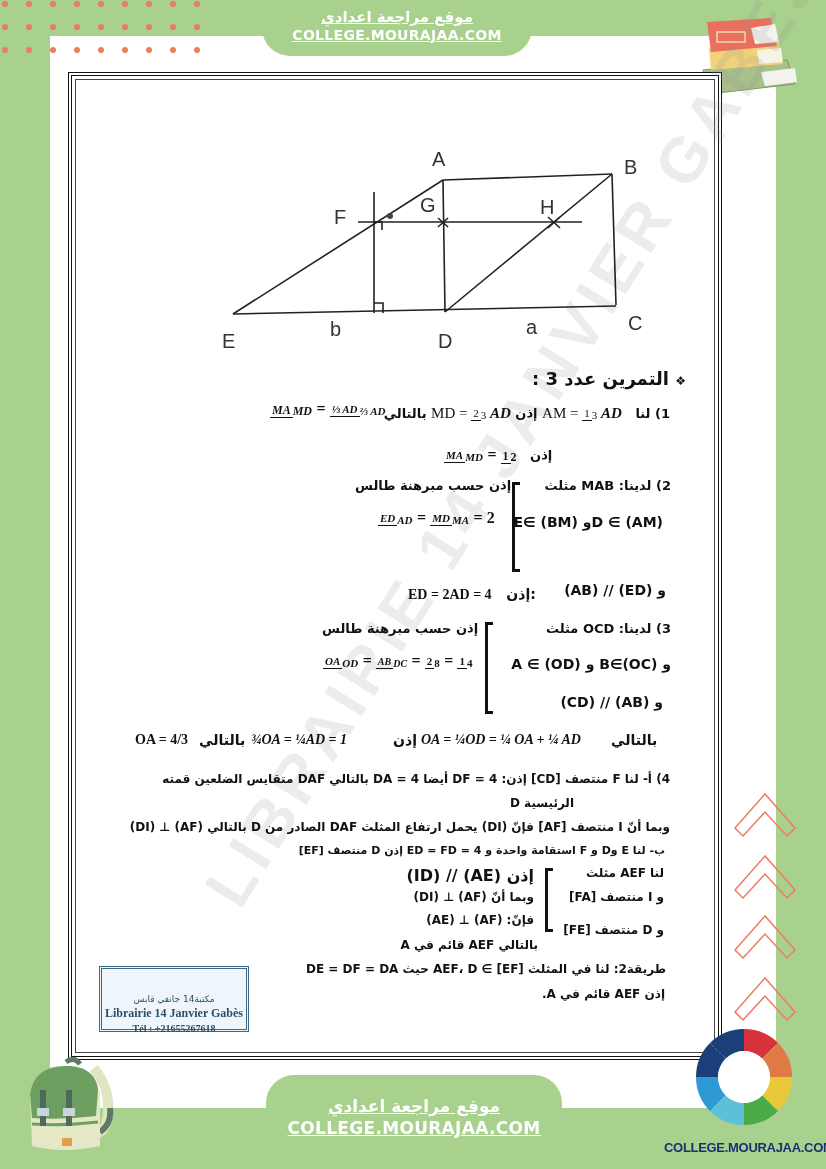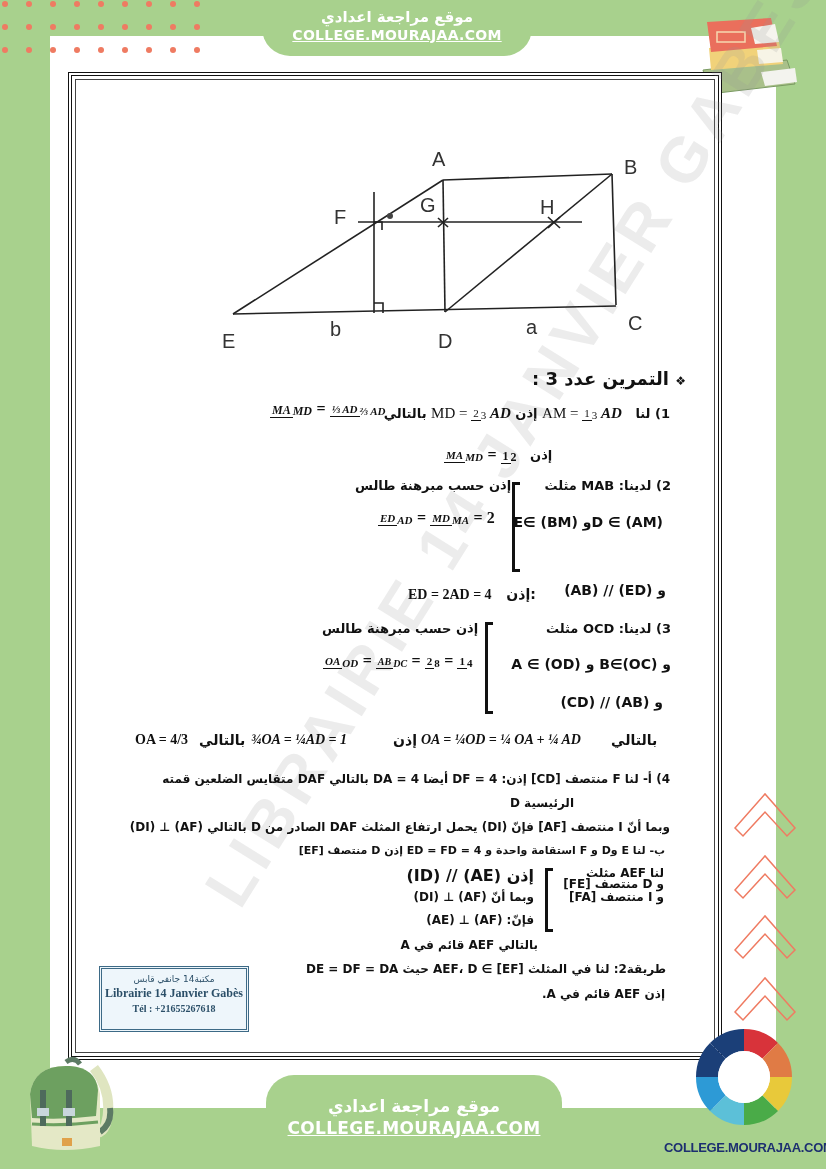--- a/index.html
+++ b/index.html
@@ -13,21 +13,21 @@
   .g-bottom { position: absolute; left: 0; top: 1108px; width: 826px; height: 61px; background: #a8d18d; }
   .white-inner { position: absolute; left: 2px; top: 36px; width: 774px; height: 1072px; background: #fff; }
 
   .dots { position: absolute; left: 0; top: 0; width: 210px; height: 60px; }
   .dot { position: absolute; width: 6px; height: 6px; border-radius: 50%; background: #ef7b62; }
 
   
   .banner { position: absolute; background: #a8d18d; border-radius: 28px 28px 0 0; text-align: center; color: #fff; }
   .banner-top { left: 262px; top: 0; width: 270px; height: 56px; border-radius: 0 0 28px 28px; padding-top: 8px; }
   .banner-bottom { left: 266px; top: 1075px; width: 296px; height: 94px; padding-top: 20px; }
-  .banner .ar { font-family: "DejaVu Sans", sans-serif; font-size: 15px; font-weight: bold; direction: rtl; line-height: 18px; }
+  .banner .ar { font-family: "DejaVu Sans", sans-serif; font-size: 15px; font-weight: bold; text-decoration: underline; direction: rtl; line-height: 18px; }
   .banner .en { font-family: "DejaVu Sans", sans-serif; font-size: 14px; font-weight: bold; text-decoration: underline; letter-spacing: 0.3px; line-height: 18px; }
   .banner-bottom .ar { font-size: 17px; line-height: 22px; }
   .banner-bottom .en { font-size: 17px; line-height: 22px; }
 
   
   .page { position: absolute; left: 68px; top: 72px; width: 654px; height: 988px; border: 3px double #111; border-width: 4px; background: #fff; }
   .page-inner { position: absolute; left: 3px; top: 3px; right: 3px; bottom: 3px; border: 1px solid #444; }
 
   .watermark { position: absolute; left: 170px; top: 480px; font-family: "Liberation Sans", sans-serif; font-size: 64px; font-weight: bold; color: rgba(150,150,150,0.18); transform: rotate(-58deg); transform-origin: left top; white-space: nowrap; letter-spacing: 6px; top: 880px; left: 190px; }
 
@@ -40,21 +40,21 @@
 
   .frac { display: inline-flex; flex-direction: row; align-items: center; vertical-align: middle; line-height: 1; font-size: 11px; }
   .frac .num { border-bottom: 1px solid #111; padding: 0 2px 1px; }
   .frac .den { padding-top: 1px; }
 
   .ex-title { position: absolute; right: 140px; top: 368px; font-family: "DejaVu Sans", sans-serif; font-size: 18px; font-weight: bold; direction: rtl; }
 
   .brace { position: absolute; border-left: 3px solid #111; border-top: 3px solid #111; border-bottom: 3px solid #111; width: 8px; }
 
   .stamp { position: absolute; left: 99px; top: 966px; width: 150px; height: 66px; border: 3px double #3d6a86; background: #eef6fb; text-align: center; font-family: "Liberation Serif", serif; color: #2b4f68; padding-top: 5px; }
-  .stamp .l1 { font-family: "DejaVu Sans", sans-serif; font-size: 9px; direction: rtl; }
+  .stamp .l1 { font-family: "DejaVu Sans", sans-serif; font-size: 9px; direction: rtl; margin-top: 20px; }
   .stamp .l2 { font-size: 12px; font-weight: bold; margin-top: 2px; }
   .stamp .l3 { font-size: 10px; font-weight: bold; margin-top: 2px; }
 
   .logo-text { position: absolute; left: 664px; top: 1140px; width: 162px; text-align: center; font-family: "Liberation Sans", sans-serif; font-weight: bold; font-size: 13px; color: #1d2f70; letter-spacing: -0.3px; }
 </style>
 </head>
 <body>
 
 <div class="white-inner"></div>
 <div class="g-top"></div>
@@ -251,21 +251,21 @@
 </div>
 
 <div class="t rtl" style="right:156px; top:772px; font-size:12px;">4) أ- لنا F منتصف [CD] إذن:  DF = 4  أيضا  DA = 4 بالتالي DAF متقايس الضلعين قمته</div>
 <div class="t rtl" style="right:252px; top:796px; font-size:12px;">الرئيسية D</div>
 <div class="t rtl" style="right:156px; top:820px; font-size:12px;">وبما أنّ  I منتصف [AF] فإنّ (DI) يحمل ارتفاع المثلث DAF الصادر من D بالتالي  (AF) ⊥ (DI)</div>
 <div class="t rtl" style="right:161px; top:844px; font-size:11px;">ب- لنا E  وD  و F استقامة واحدة و  ED = FD = 4 إذن D منتصف [EF]</div>
 
 <div class="brace" style="left:545px; top:868px; height:64px;"></div>
 <div class="t rtl" style="right:162px; top:866px; font-size:12px;">لنا AEF مثلث</div>
 <div class="t rtl" style="right:162px; top:890px; font-size:12px;">و I منتصف [FA]</div>
-<div class="t rtl" style="right:162px; top:877px; font-size:12px;">و D منتصف [FE]</div>
+<div class="t rtl" style="right:162px; top:923px; font-size:12px;">و D منتصف [FE]</div>
 <div class="t rtl" style="right:292px; top:866px; font-size:16px;">إذن   (AE) // (ID)</div>
 <div class="t rtl" style="right:292px; top:890px; font-size:12px;">وبما أنّ   (AF) ⊥ (DI)</div>
 <div class="t rtl" style="right:292px; top:913px; font-size:12px;">فإنّ:  (AF) ⊥ (AE)</div>
 <div class="t rtl" style="right:288px; top:938px; font-size:12px;">بالتالي AEF قائم في A</div>
 <div class="t rtl" style="right:160px; top:962px; font-size:12px;">طريقة2: لنا في المثلث AEF، D ∈ [EF] حيث DE = DF = DA</div>
 <div class="t rtl" style="right:161px; top:987px; font-size:12px;">إذن AEF قائم في A.</div>
 
 <div class="stamp">
   <div class="l1">مكتبة14 جانفي قابس</div>
   <div class="l2">Librairie 14 Janvier Gabès</div>

